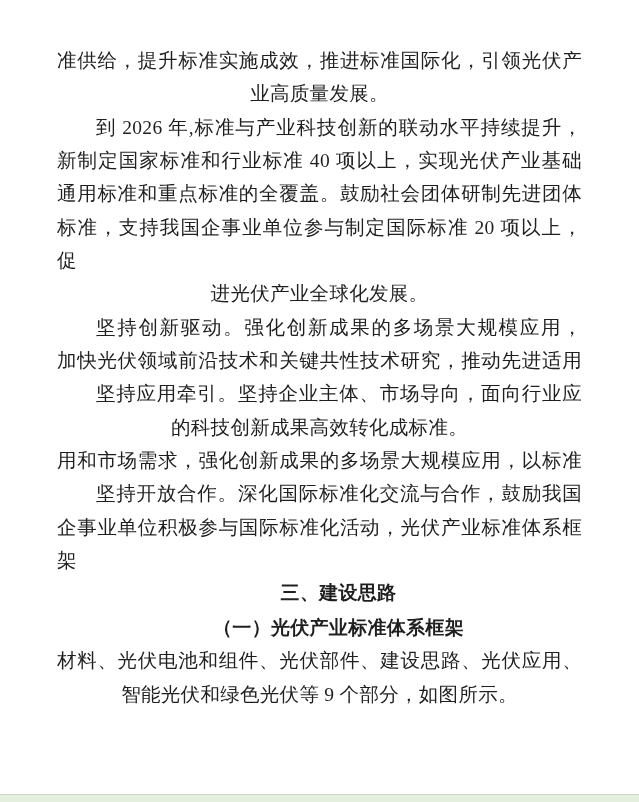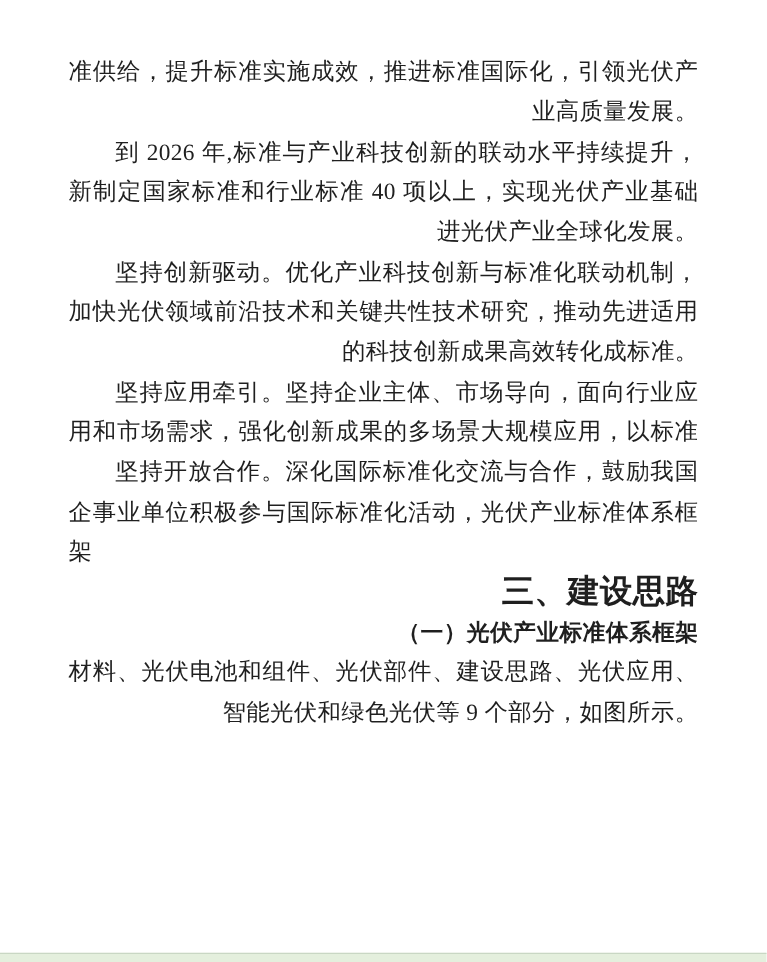--- a/index.html
+++ b/index.html
@@ -15,37 +15,37 @@
     position:absolute;
     left:57px;
     top:44px;
     width:525px;
     font-size:19.5px;
     line-height:33.35px;
     color:#1f1f1f;
     letter-spacing:0.3px;
   }
   .line{
-    text-align:right;
+    text-align:center;
     white-space:normal;
   }
   .line.just{
     text-align:justify;
     text-align-last:justify;
   }
   .line.ind{
     text-indent:2em;
   }
   .line b{
     font-weight:400;
   }
   .line.h1{
-    font-family:Liberation Sans, sans-serif;
+    font-family:Liberation Mono, monospace;
     font-weight:700;
-    font-size:27px;
+    font-size:19px;
   }
   .line.h2{
     font-weight:700;
     font-size:19px;
   }
   .bottom-strip{
     position:absolute;
     left:0;
     right:0;
     bottom:0;
@@ -56,25 +56,27 @@
 </style>
 </head>
 <body>
 
 <div class="page">
   <div class="doc-body">
       <div class="line body just">准供给，提升标准实施成效，推进标准国际化，引领光伏产</div>
       <div class="line body">业高质量发展。</div>
       <div class="line body just ind">到 2026 年,标准与产业科技创新的联动水平持续提升，</div>
       <div class="line body just">新制定国家标准和行业标准 40 项以上，实现光伏产业基础</div>
+      <div class="line body just">通用标准和重点标准的全覆盖。鼓励社会团体研制先进团体</div>
+      <div class="line body just">标准，支持我国企事业单位参与制定国际标准 20 项以上，促</div>
       <div class="line body">进光伏产业全球化发展。</div>
-      <div class="line lead just ind"><b>坚持创新驱动。</b><span>优化产业科技创新与标准化联动机制，</span></div>
+      <div class="line lead just ind"><b>坚持创新驱动。</b><span>强化创新成果的多场景大规模应用，</span></div>
       <div class="line body just">加快光伏领域前沿技术和关键共性技术研究，推动先进适用</div>
+      <div class="line lead just ind"><b>坚持应用牵引。</b><span>坚持企业主体、市场导向，面向行业应</span></div>
       <div class="line body">的科技创新成果高效转化成标准。</div>
-      <div class="line lead just ind"><b>坚持应用牵引。</b><span>坚持企业主体、市场导向，面向行业应</span></div>
       <div class="line body just">用和市场需求，强化创新成果的多场景大规模应用，以标准</div>
       <div class="line lead just ind"><b>坚持开放合作。</b><span>深化国际标准化交流与合作，鼓励我国</span></div>
       <div class="line body just">企事业单位积极参与国际标准化活动，光伏产业标准体系框架</div>
       <div class="line h1 ind">三、建设思路</div>
       <div class="line h2 ind">（一）光伏产业标准体系框架</div>
       <div class="line body just">材料、光伏电池和组件、光伏部件、建设思路、光伏应用、</div>
       <div class="line body">智能光伏和绿色光伏等 9 个部分，如图所示。</div>
     </div>
   <div class="bottom-strip"></div>
 </div>

